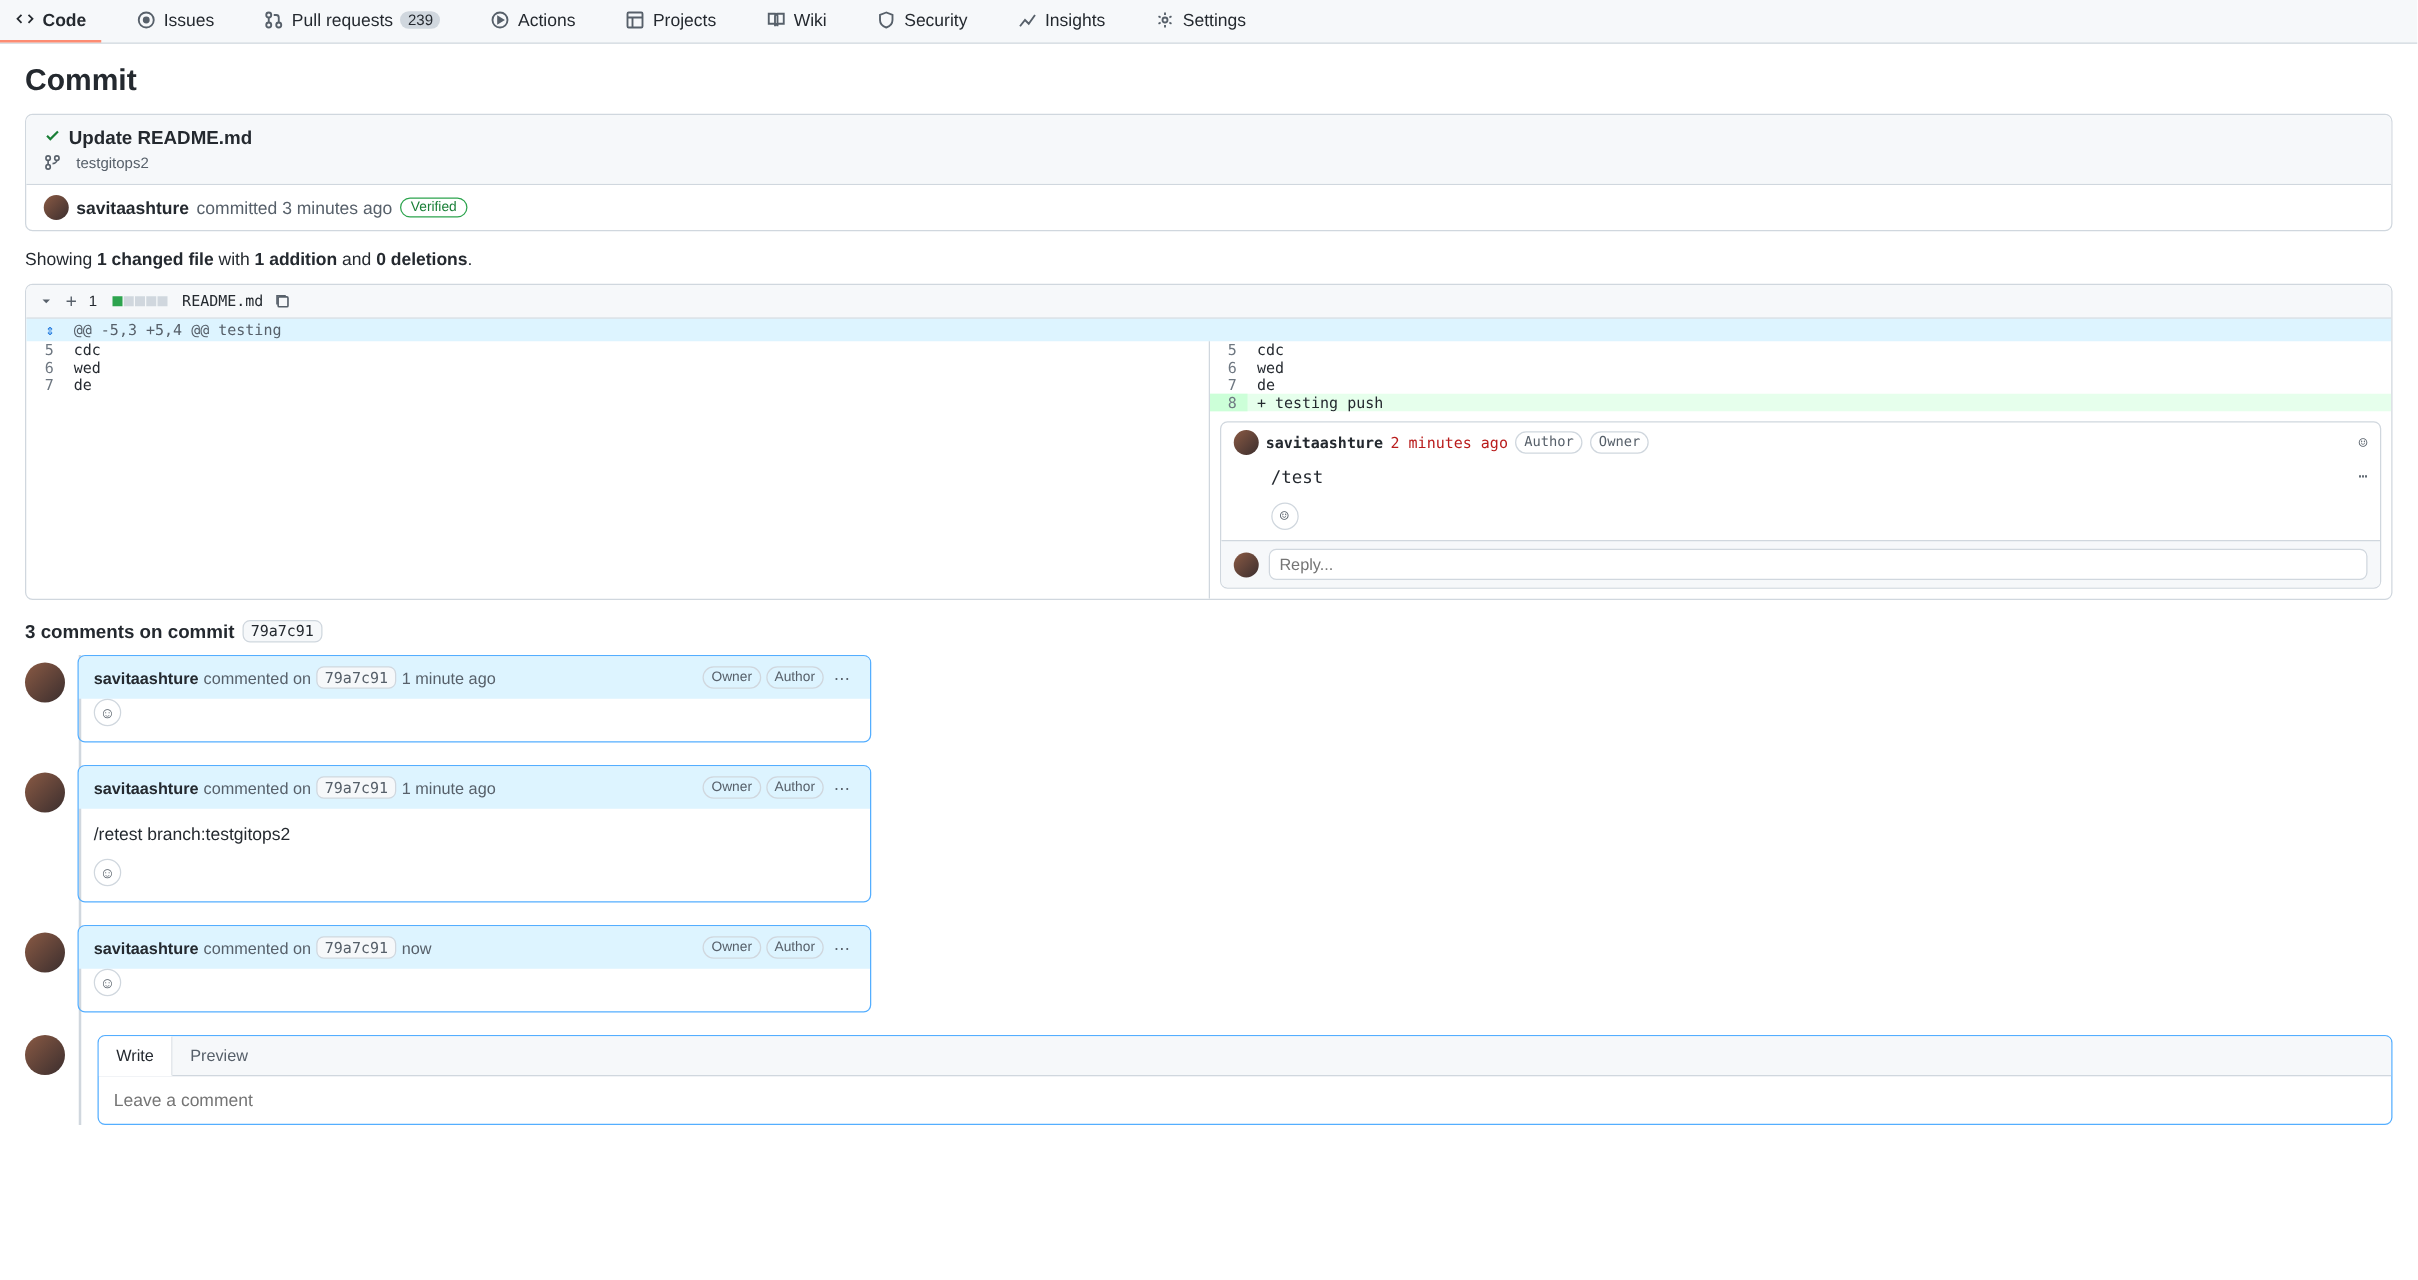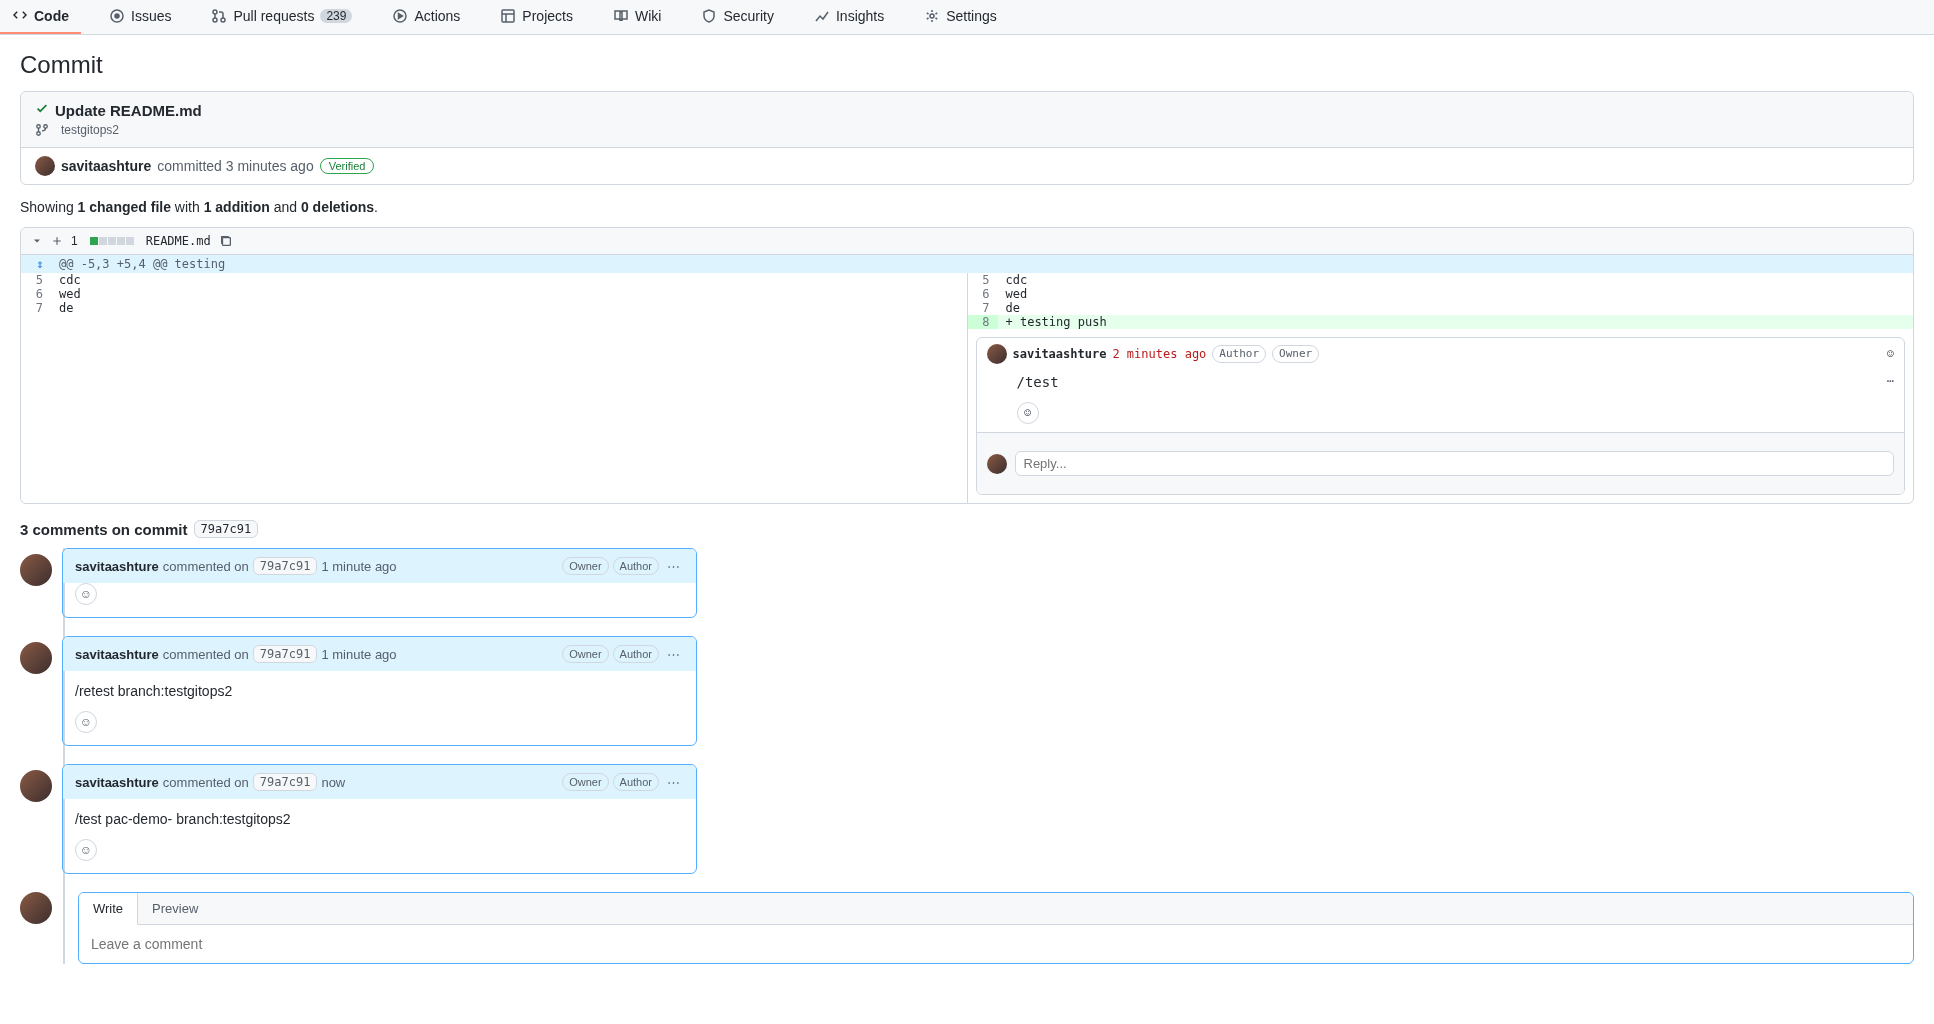--- a/index.html
+++ b/index.html
@@ -33,21 +33,21 @@
   .tabnav-item .badge {
     background: #d0d7de;
     border-radius: 10px;
     padding: 0 6px;
     font-size: 12px;
     color: #24292f;
   }
   .tabnav-item svg { color: #57606a; }
   .tabnav-item.active svg { color: #24292f; }
   .container { padding: 0 20px 30px; }
-  h1 { font-size: 24px; font-weight: 400; margin: 16px 0 12px; }
+  h1 { font-size: 24px; font-weight: 700; margin: 16px 0 12px; }
   .commit-box {
     border: 1px solid #d0d7de;
     border-radius: 6px;
     margin-bottom: 14px;
   }
   .commit-box-head {
     background: #f6f8fa;
     padding: 10px 14px;
     border-bottom: 1px solid #d0d7de;
     border-radius: 6px 6px 0 0;
@@ -123,21 +123,21 @@
   }
   .review-comment-body { padding:4px 10px 8px 40px; font-size:14px;}
   .review-react-row{ padding:4px 10px 8px 40px;}
   .react-btn {
     width:22px; height:22px; border:1px solid #d0d7de;
     border-radius:50%; display:inline-flex; align-items:center; justify-content:center;
     color:#57606a; cursor:pointer; font-size:12px;
   }
   .reply-row {
     background:#f6f8fa; display:flex; align-items:center; gap:8px;
-    padding:18px 10px; border-top:1px solid #d0d7de;
+    padding:6px 10px; border-top:1px solid #d0d7de;
   }
   .reply-input {
     flex:1; border:1px solid #d0d7de; border-radius:6px;
     padding:4px 8px; font-size:13px; color:#57606a; background:#fff;
   }
   .comments-count {
     font-weight:600; margin:16px 0 10px; font-size:15px;
     display:flex; align-items:center; gap:6px;
   }
   .sha-chip {
@@ -428,21 +428,20 @@
             <div class="thread-head">
               <span class="user">savitaashture</span>
               <span>commented on</span>
               <span class="sha-chip">79a7c91</span>
               <span>now</span>
               <span class="spacer"></span>
               <span class="badge-role">Owner</span>
               <span class="badge-role">Author</span>
               <span class="kebab">⋯</span>
             </div>
-            <div class="thread-body">/test pac-demo- branch:testgitops2</div>
             <div class="thread-react"><span class="react-btn">☺</span></div>
           </div>
         </div>
       </div>
 
     <div class="new-comment">
       <span class="avatar lg"></span>
       <div class="new-comment-box">
         <div class="nc-tabs">
           <div class="nc-tab active">Write</div>

